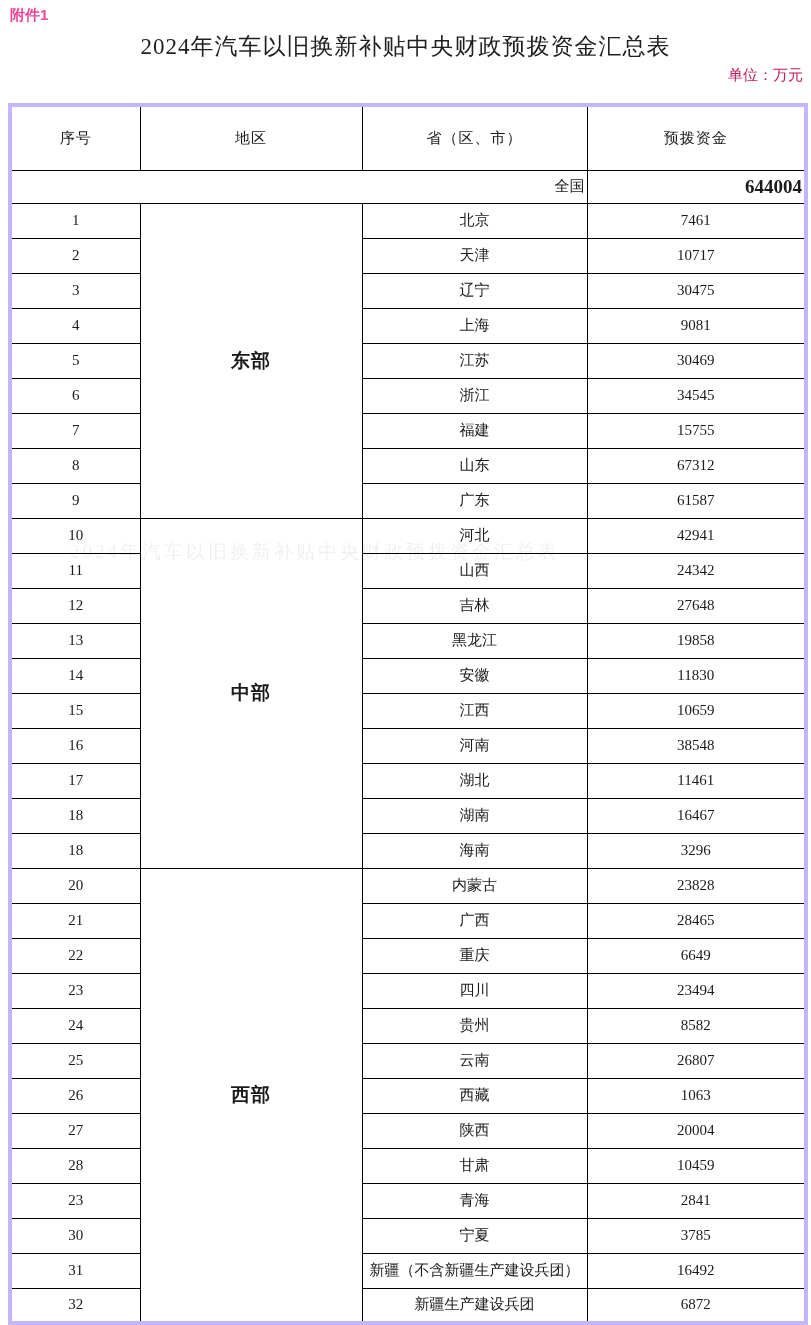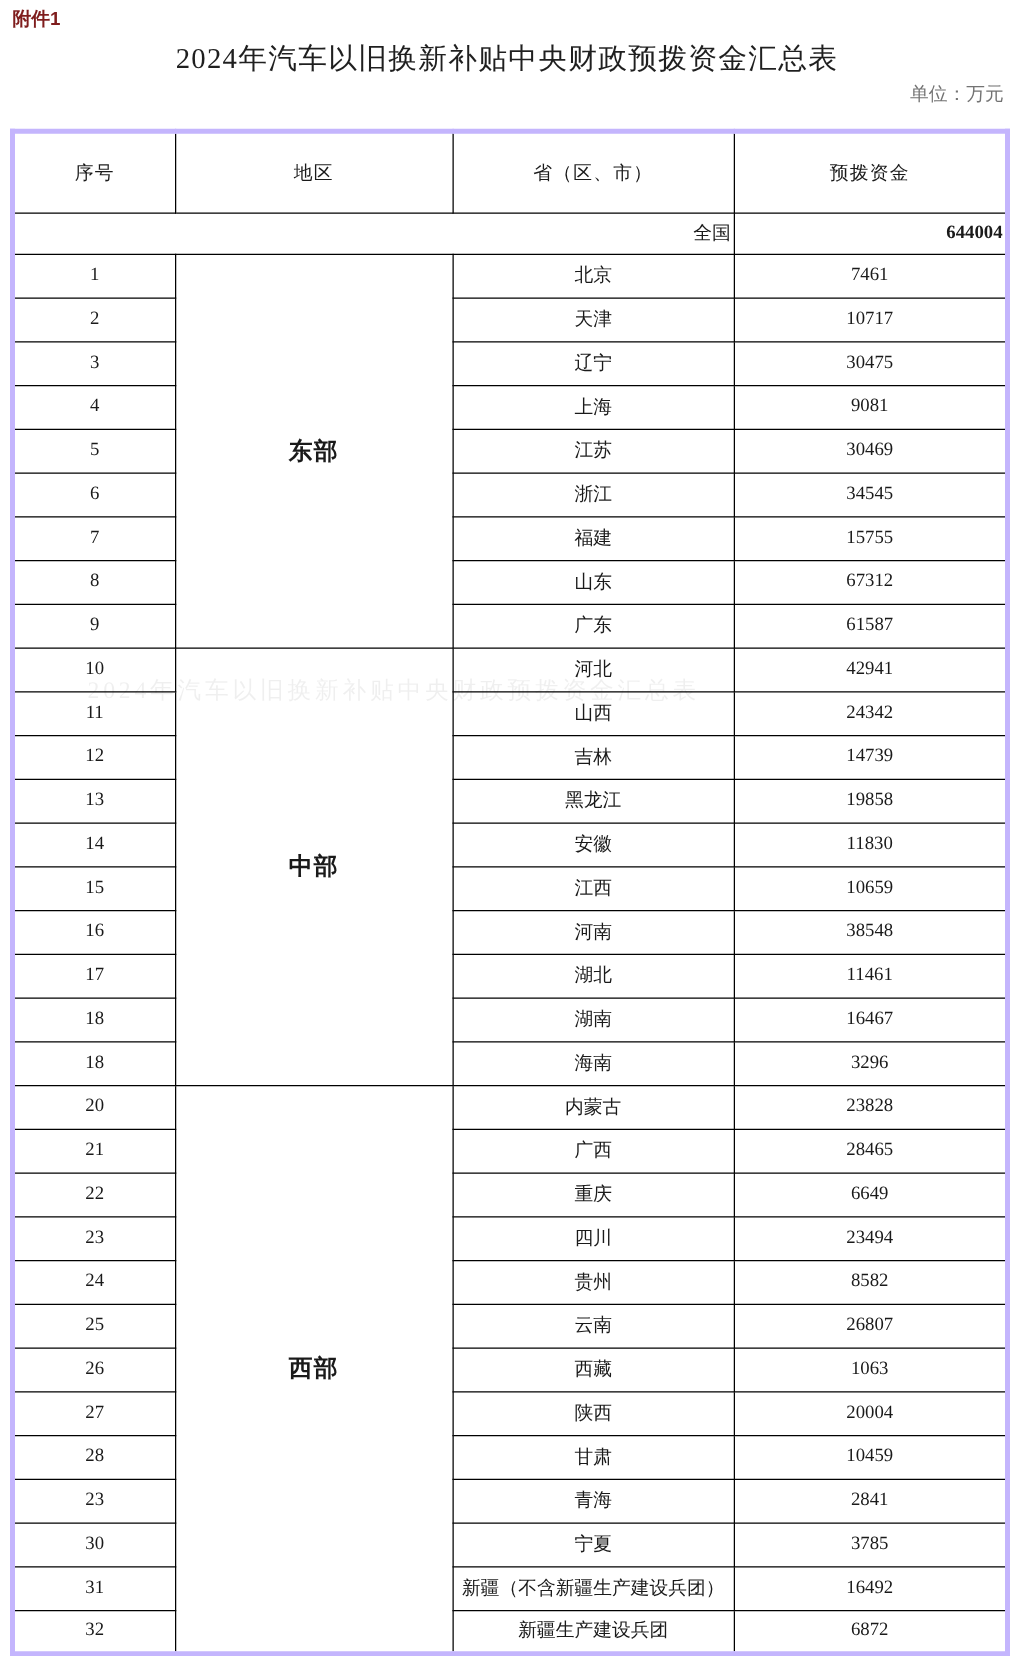--- a/index.html
+++ b/index.html
@@ -15,41 +15,41 @@
     background: #ffffff;
     overflow: hidden;
   }
   .attachment {
     position: absolute;
     top: 6px;
     left: 10px;
     font-family: "Liberation Sans", "DejaVu Sans", sans-serif;
     font-weight: 700;
     font-size: 15px;
-    color: #7f1d1d;
+    color: #ec4899;
   }
   .title {
     position: absolute;
     top: 31px;
     left: 0;
     width: 100%;
     text-align: center;
     font-family: "Liberation Serif", "DejaVu Serif", serif;
     font-weight: 500;
     font-size: 23px;
     letter-spacing: 1px;
     color: #1f1f1f;
   }
   .unit {
     position: absolute;
     top: 66px;
     right: 8px;
     font-family: "Liberation Sans", "DejaVu Sans", sans-serif;
     font-size: 15px;
-    color: #737373;
+    color: #be185d;
   }
   .table-wrap {
     position: absolute;
     top: 103px;
     left: 8px;
     width: 796px;
   }
   .watermark {
     position: absolute;
     top: 436px;
@@ -86,21 +86,21 @@
   table { border: 4px solid #c4b5fd; }
   thead th {
     height: 65px;
     font-weight: 400;
     font-size: 15px;
     letter-spacing: 1px;
   }
   tr.total-row td { height: 33px; text-align: right; }
   tr.total-row td.total-value {
     font-weight: 700;
-    font-size: 15px;
+    font-size: 19px;
   }
   tbody tr.data-row td { height: 35px; }
   td.region-cell {
     font-family: "Liberation Sans", "DejaVu Sans", sans-serif;
     font-weight: 700;
     font-size: 19px;
     letter-spacing: 1px;
   }
   td.num {
     font-family: "Liberation Serif", "DejaVu Serif", serif;
@@ -194,21 +194,21 @@
             <td class="num">42941</td>
           </tr>
           <tr class="data-row">
             <td class="num">11</td>
             <td>山西</td>
             <td class="num">24342</td>
           </tr>
           <tr class="data-row">
             <td class="num">12</td>
             <td>吉林</td>
-            <td class="num">14739</td>
+            <td class="num">27648</td>
           </tr>
           <tr class="data-row">
             <td class="num">13</td>
             <td>黑龙江</td>
             <td class="num">19858</td>
           </tr>
           <tr class="data-row">
             <td class="num">14</td>
             <td>安徽</td>
             <td class="num">11830</td>

